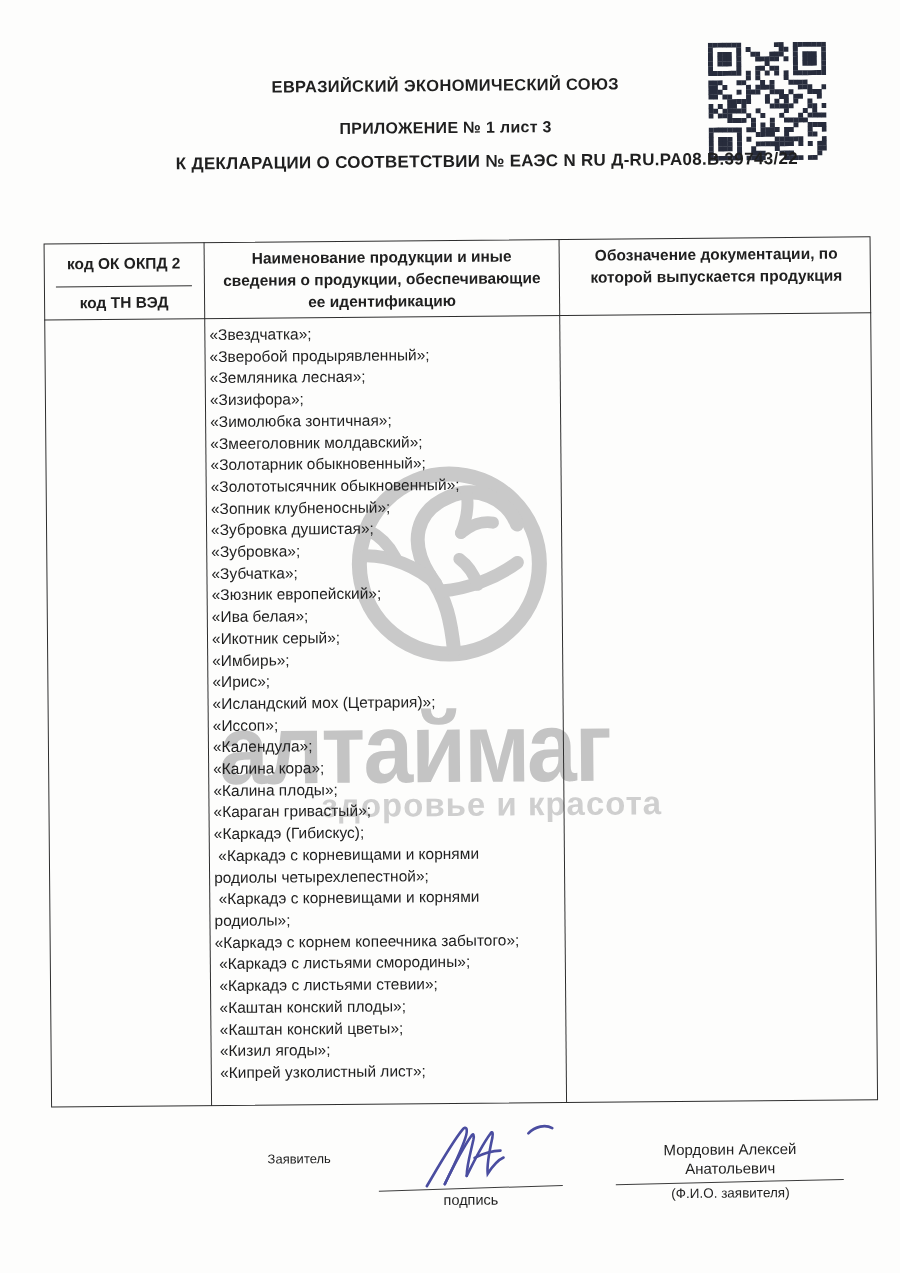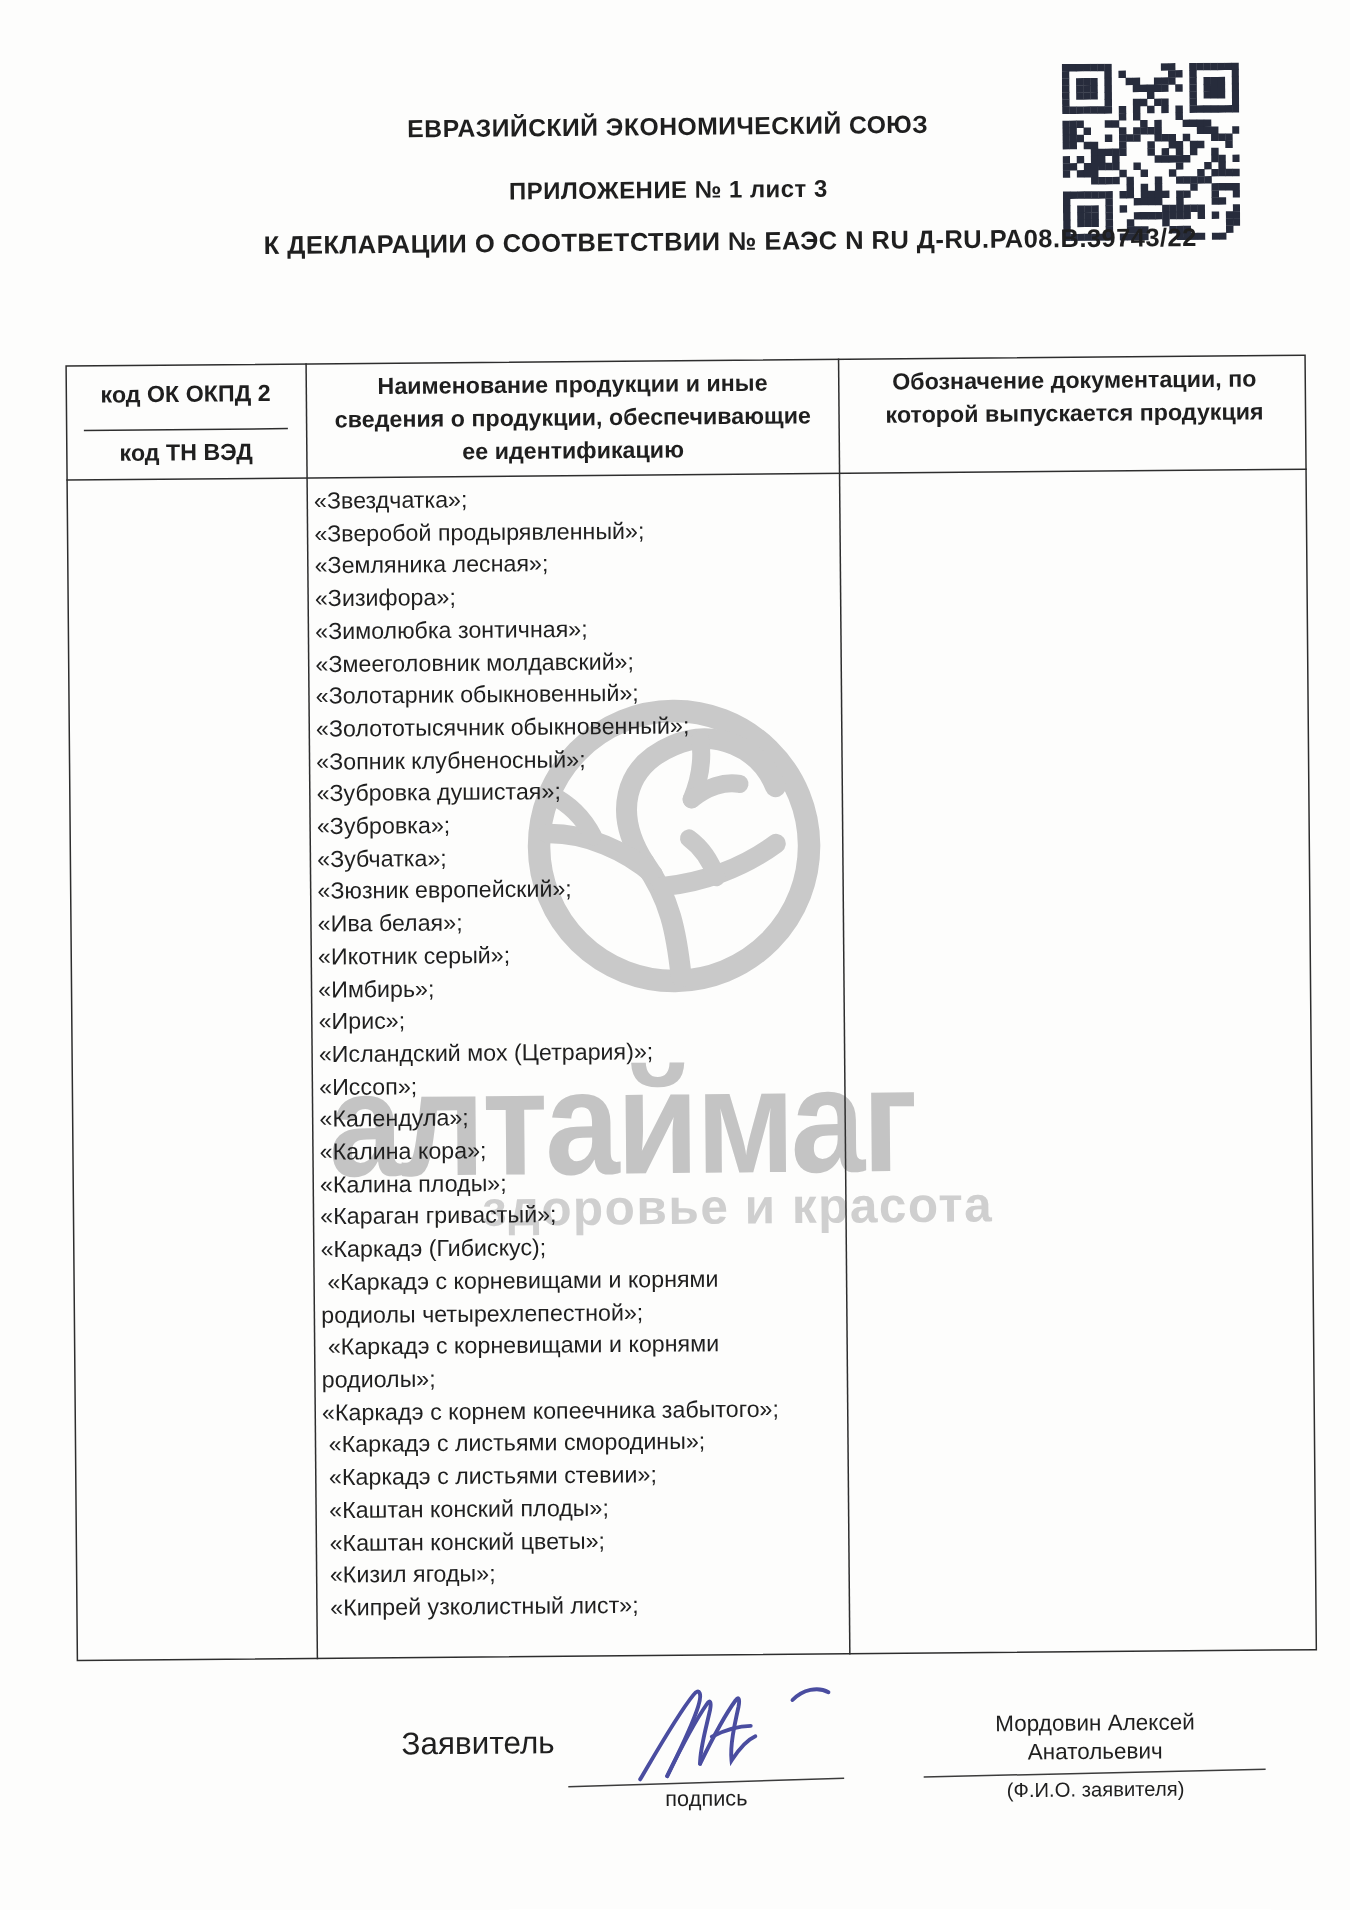--- a/index.html
+++ b/index.html
@@ -28,21 +28,21 @@
   .th{font-weight:bold;font-size:15.5px;text-align:center;z-index:1;line-height:22px;}
   .th1a{left:47px;top:250px;width:160px;}
   .frac{left:59px;top:283px;width:136px;height:0;border-top:1.8px solid var(--line,#2e2e2e);z-index:1;}
   .th1b{left:47px;top:289px;width:160px;}
   .th2{left:222px;top:246px;width:326px;}
   .th3{left:572px;top:246px;width:295px;}
   
   .plist{left:212px;top:322px;width:318px;font-size:15.5px;line-height:21.7px;z-index:1;}
   .plist div{white-space:pre-wrap;}
   
-  .applicant{left:263px;top:1150px;font-size:21px;}
+  .applicant{left:263px;top:1150px;font-size:13px;}
   .sig-svg{left:412px;top:1118px;width:170px;height:76px;z-index:2;}
   .sig-line{left:374px;top:1188px;width:184px;height:0;border-top:1.5px solid #3c3c3c;transform:rotate(-1.3deg);}
   .sig-cap{left:374px;top:1192px;width:184px;text-align:center;font-size:14.5px;}
   .fio{left:613px;top:1143px;width:225px;text-align:center;font-size:15px;line-height:18.5px;}
   .fio-line{left:611px;top:1184px;width:228px;height:0;border-top:1.5px solid #3c3c3c;transform:rotate(-0.8deg);}
   .fio-cap{left:613px;top:1188px;width:225px;text-align:center;font-size:13.5px;}
 </style>
 </head>
 <body>
 

